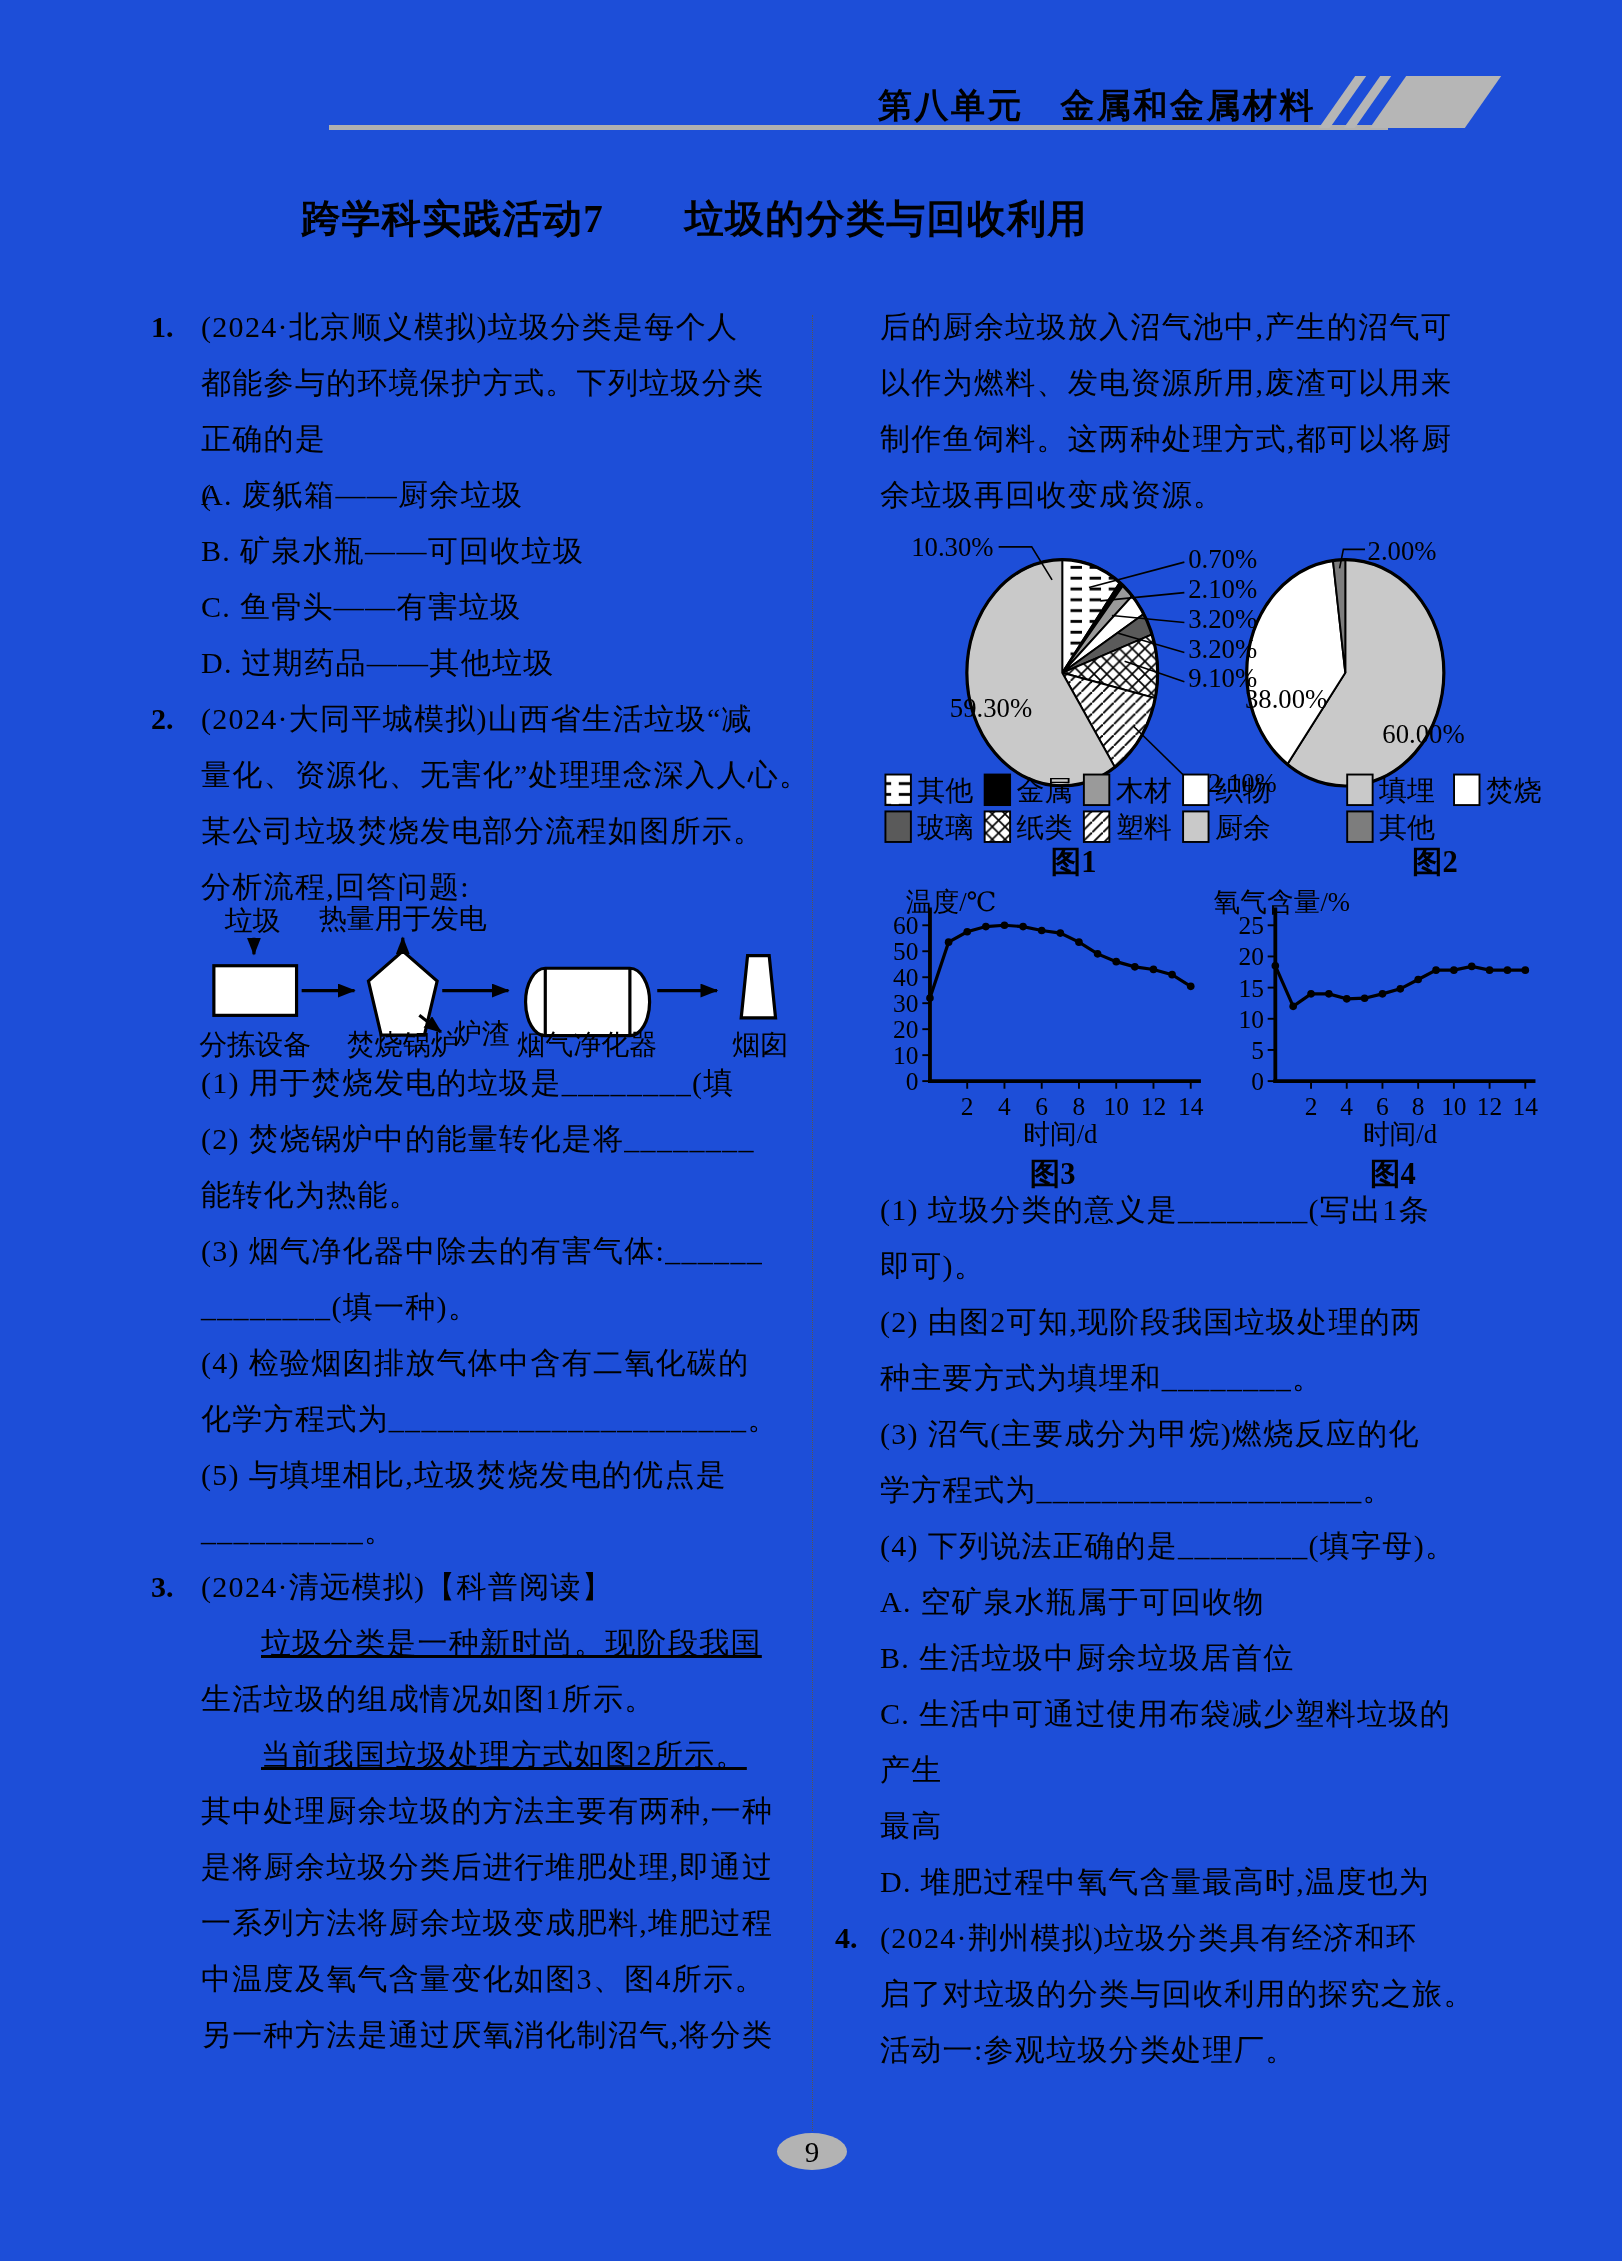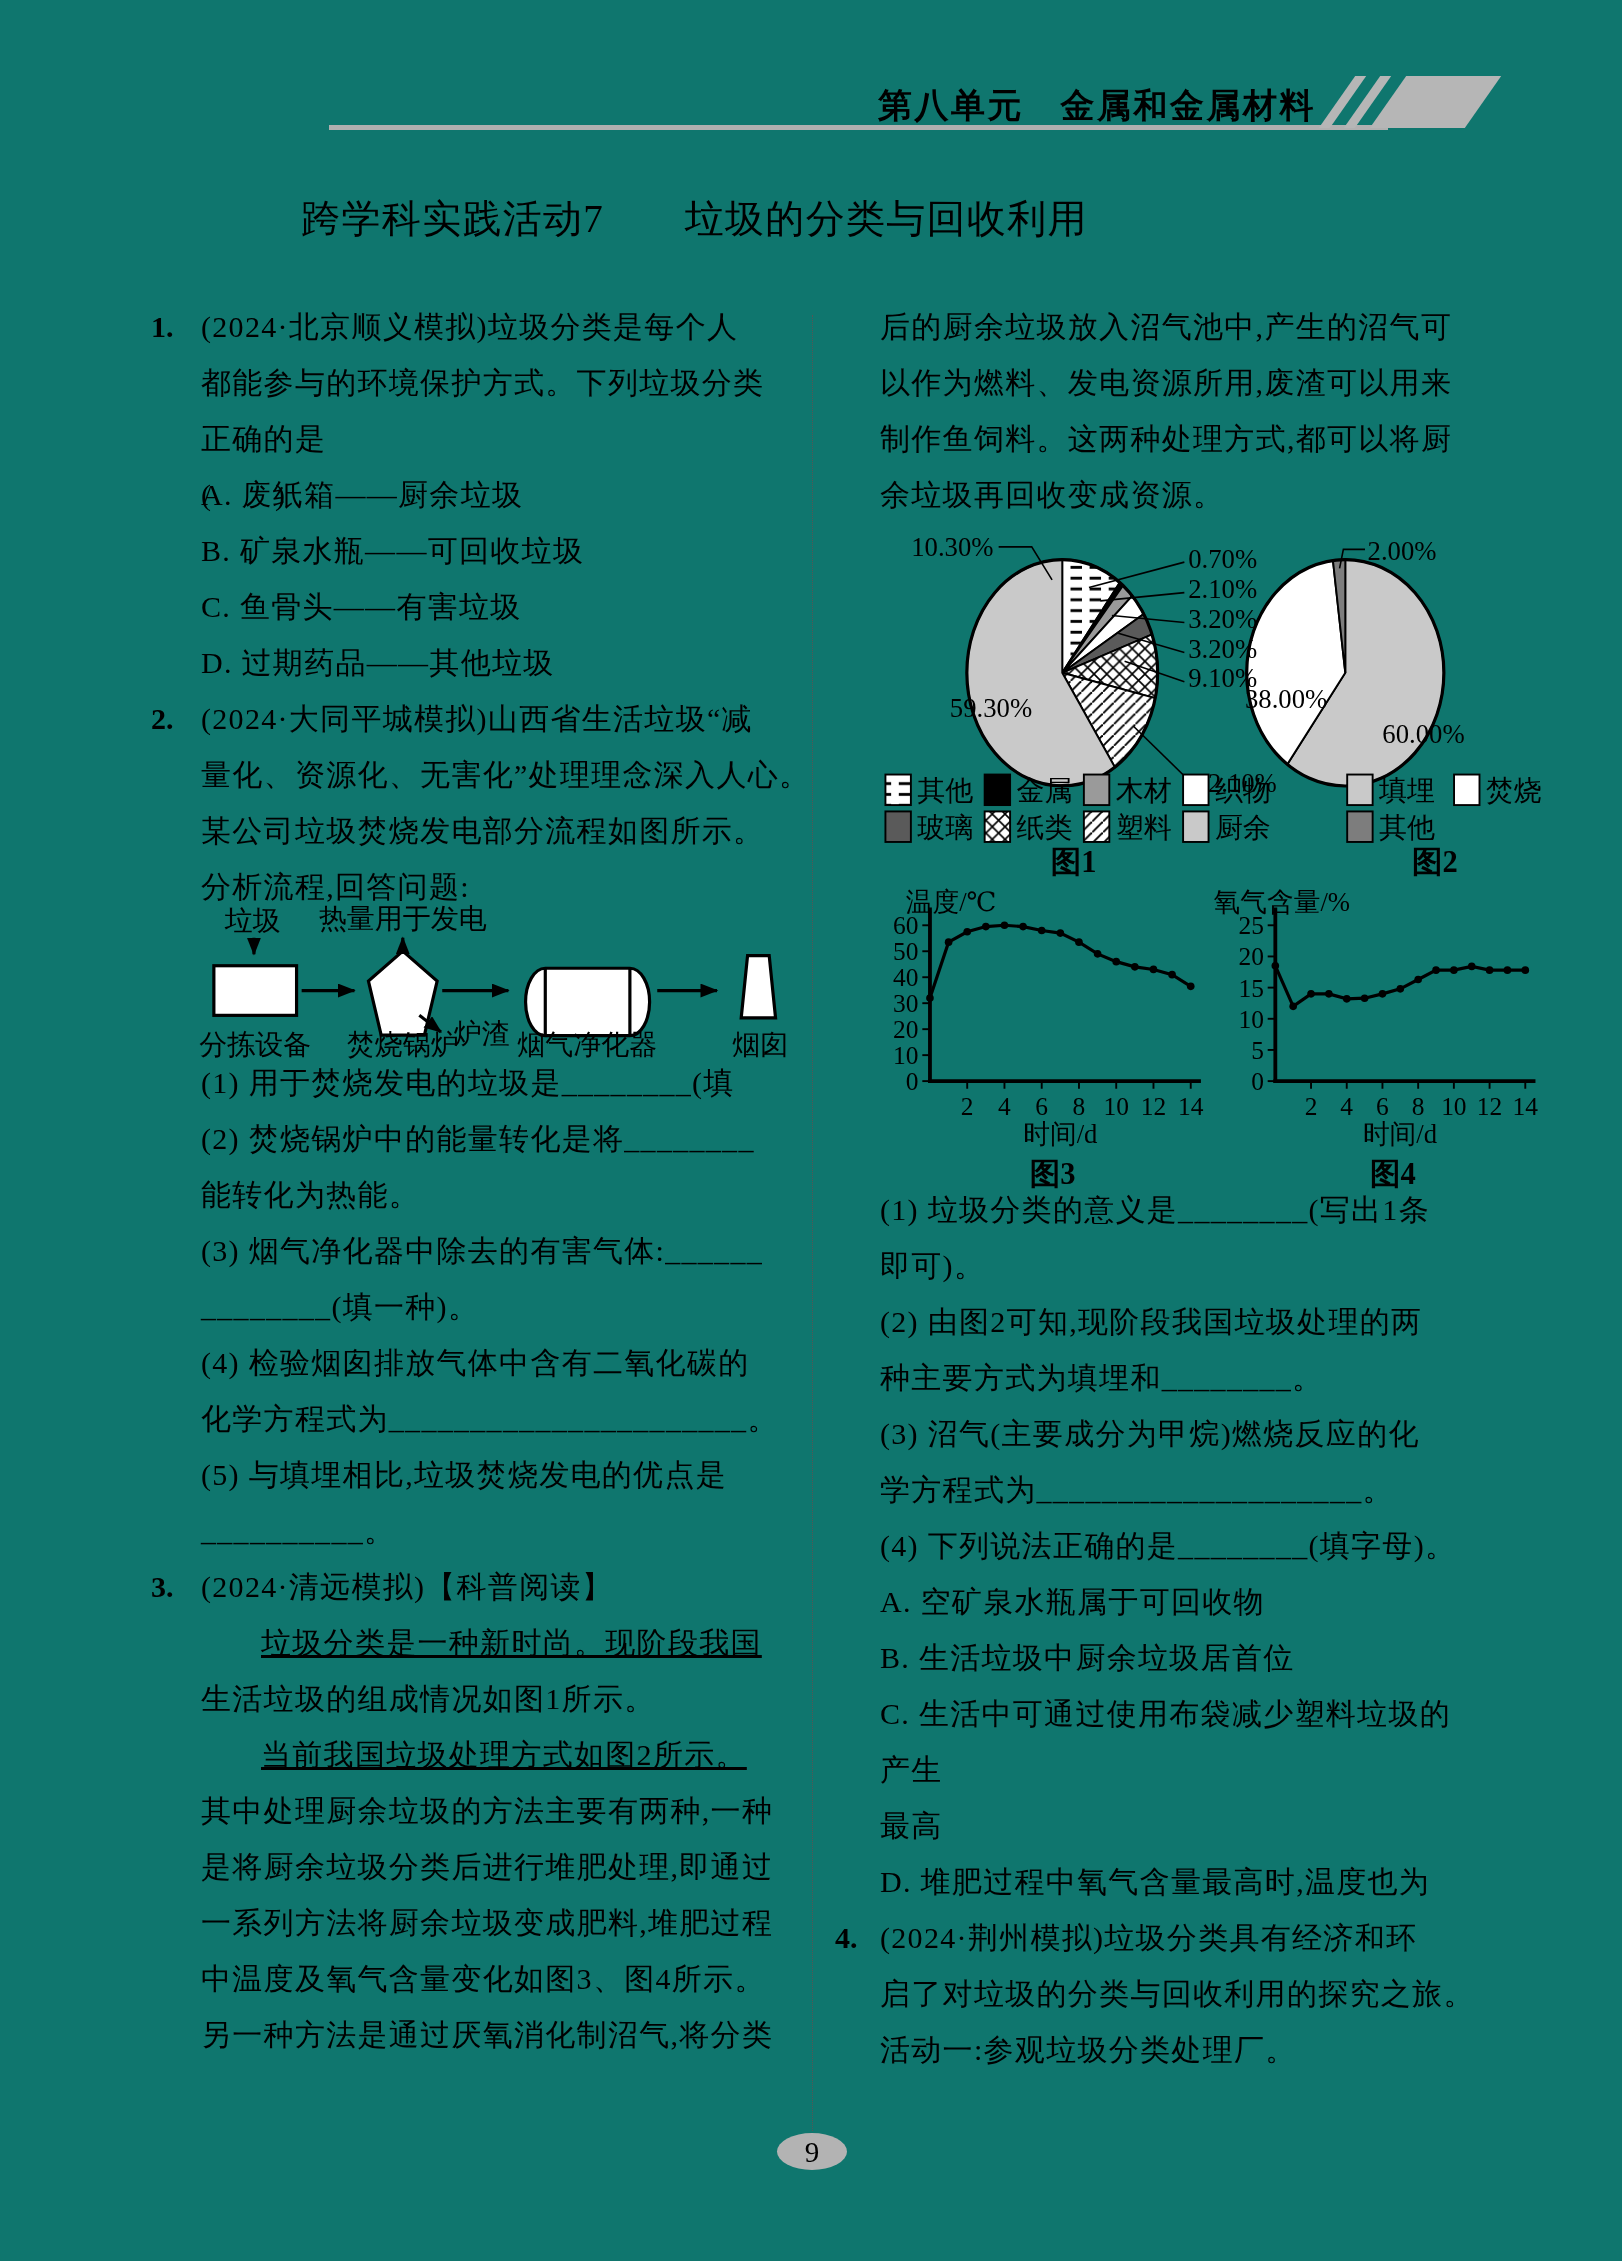--- a/index.html
+++ b/index.html
@@ -1,28 +1,28 @@
 <!DOCTYPE html>
 <html style="font-size:10.2px"><head>
 <meta charset="utf-8">
 <style>
   html,body{margin:0;padding:0;background:#e8e8e8;}
-  #page{position:relative;width:1623px;height:2261px;background:#0f766e;overflow:hidden;
+  #page{position:relative;width:1623px;height:2261px;background:#1d4ed8;overflow:hidden;
         font-family:"Liberation Serif","DejaVu Serif",serif;color:#000;}
   
   .hdr-text{position:absolute;top:83px;left:731px;width:585px;text-align:right;
             font-size:34px;font-weight:bold;letter-spacing:2.5px;}
   .hdr-rule{position:absolute;left:329px;top:125px;width:1059px;height:4.5px;background:#b0b0b0;}
   .slash{position:absolute;top:76px;height:52px;background:#b6b6b6;transform:skewX(-35deg);}
   #slash-1{left:1337px;width:10.8px}
   #slash-2{left:1362px;width:10.8px}
   #slash-3{left:1388px;width:95px}
   
   .pg-title{position:absolute;top:192px;left:0;width:1389px;text-align:center;
-            font-size:39px;font-weight:normal;letter-spacing:1.3px;}
+            font-size:39px;font-weight:bold;letter-spacing:1.3px;}
   
   .col{position:absolute;font-size:30px;}
   #col-left{left:151px;top:299px;width:641px;}
   #col-right{left:835px;top:299px;width:695px;}
   .q{position:relative;padding-left:50px;}
   #col-right .q{padding-left:45px;}
   .num{position:absolute;left:0;top:0;height:56px;line-height:56px;font-weight:bold;}
   .line{height:56px;line-height:56px;letter-spacing:1.3px;white-space:nowrap;}
   .ind{text-indent:60px;text-decoration:underline;}
   .flexline{display:flex;justify-content:space-between;flex-direction:column;}

